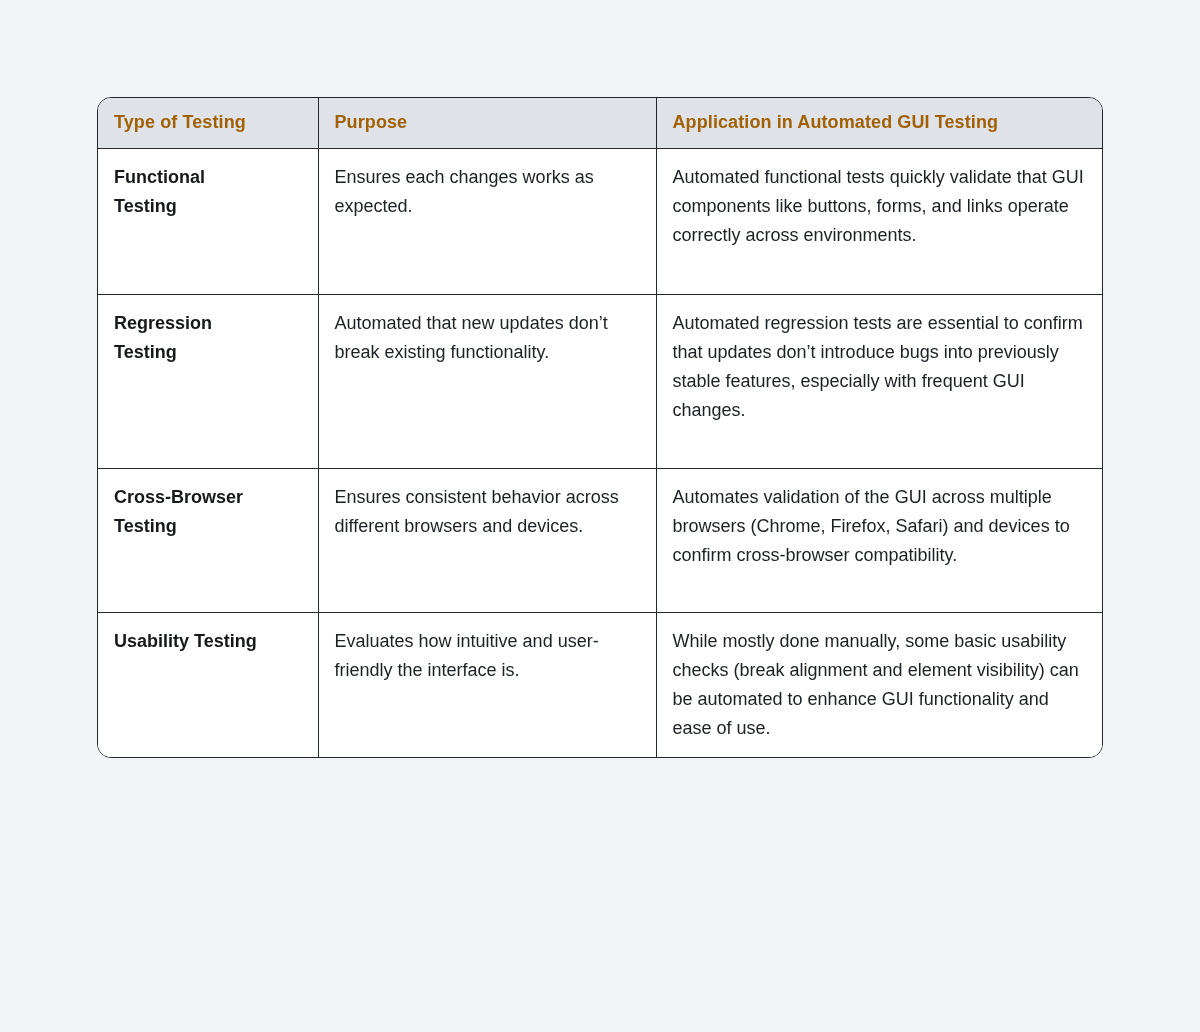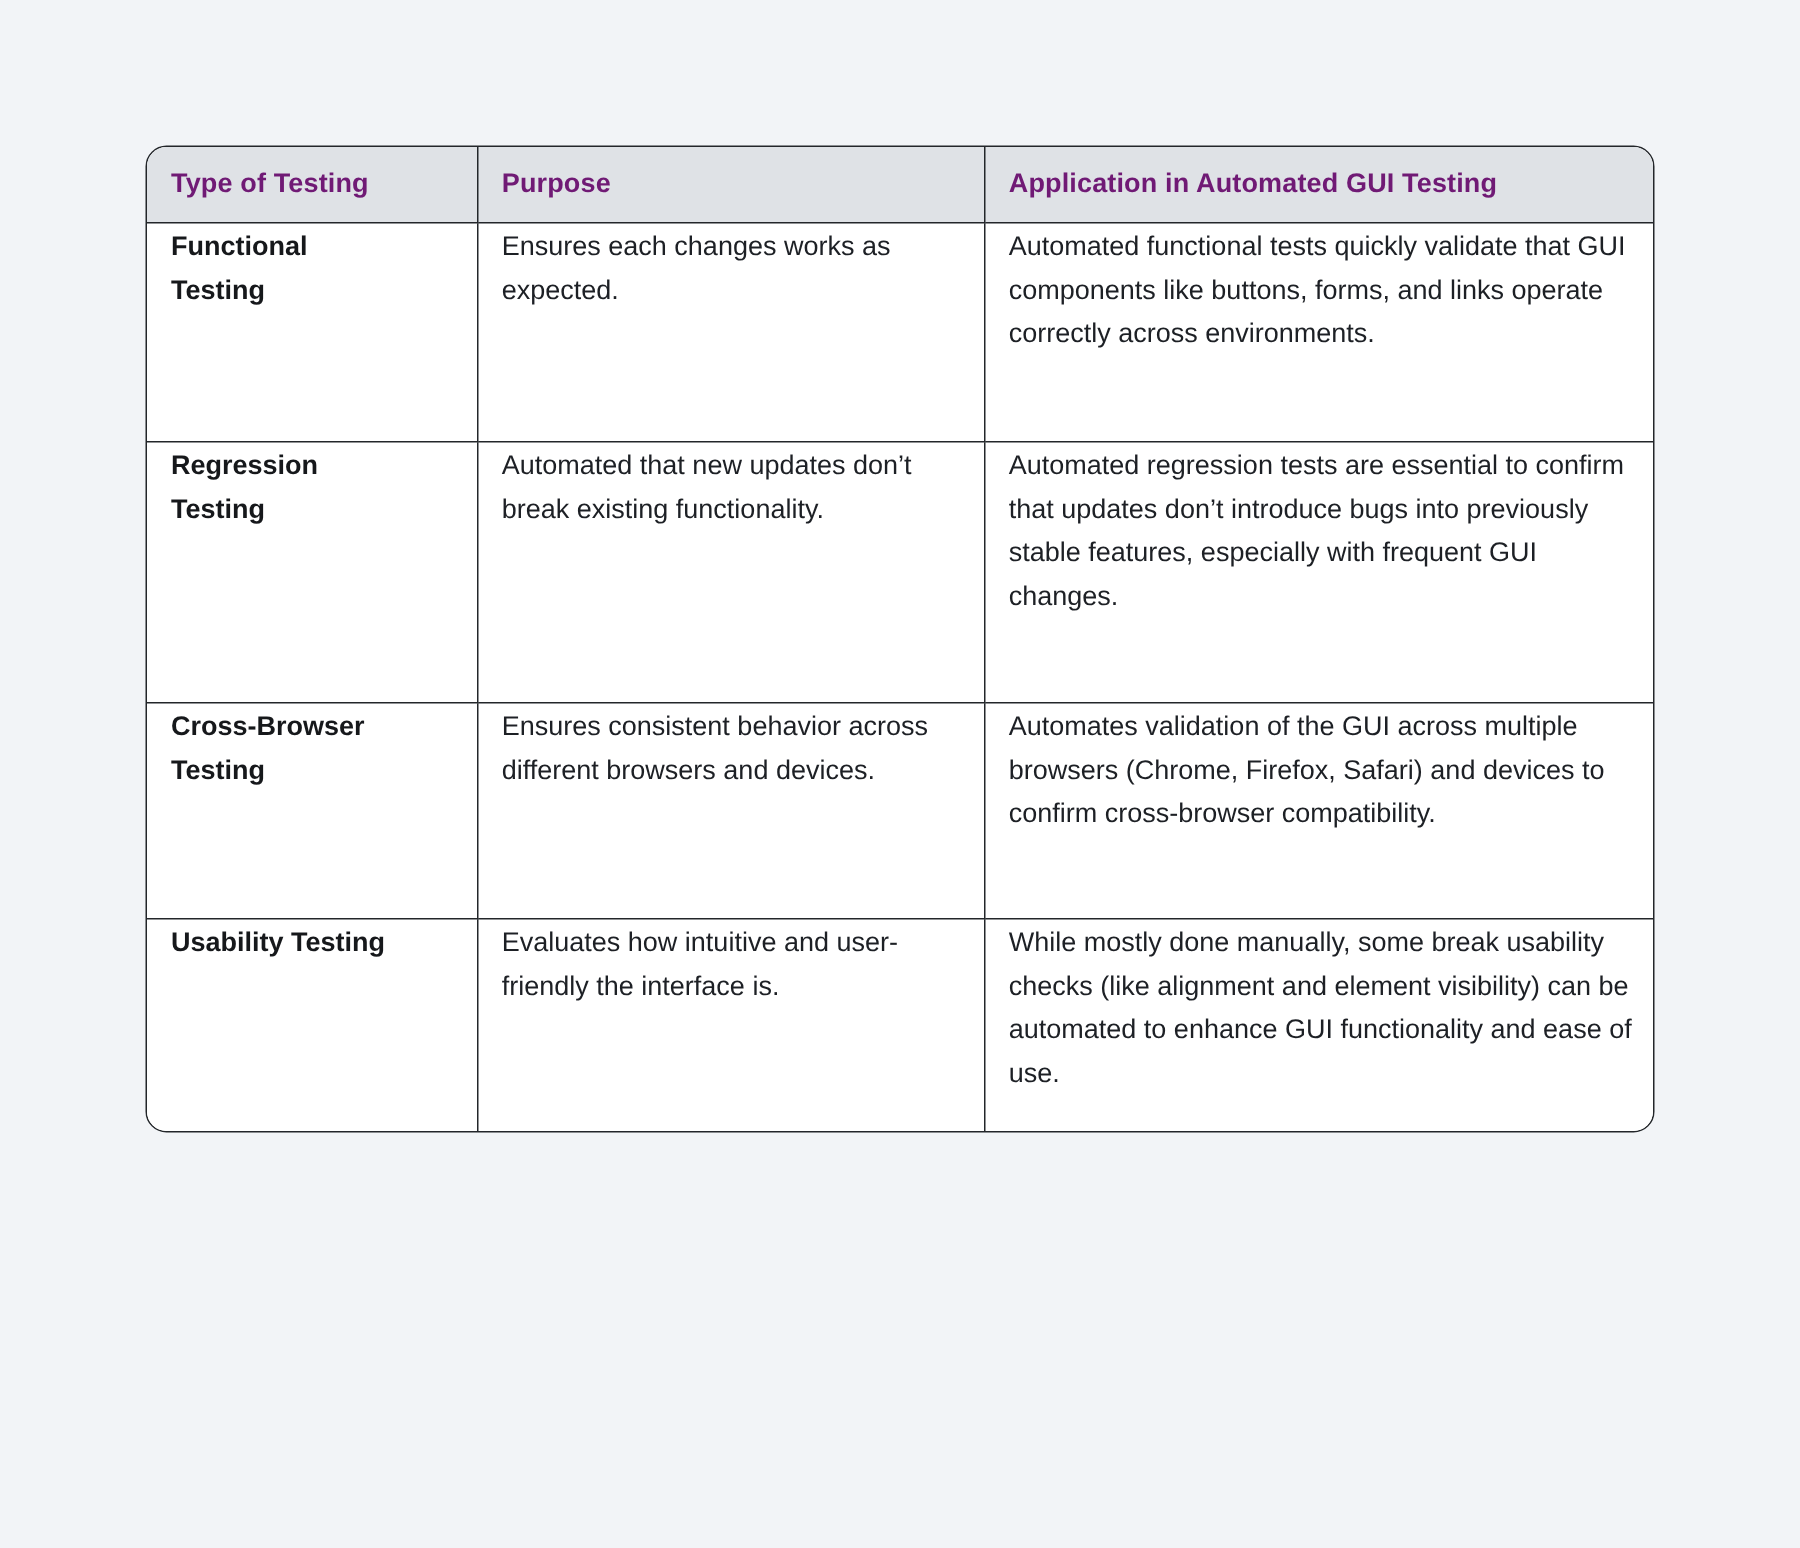--- a/index.html
+++ b/index.html
@@ -38,33 +38,33 @@
     border: 1.5px solid #23262a;
     box-sizing: border-box;
   }
   thead tr {
     height: 50px;
   }
   th {
     background: #dfe2e6;
     font-size: 18px;
     font-weight: 700;
-    color: #701a75;
+    color: #a16207;
     text-align: left;
     vertical-align: middle;
     padding: 0 16px;
     letter-spacing: 0.1px;
     margin-left: 20px;
   }
   td {
     background: #ffffff;
     font-size: 18px;
     line-height: 29px;
     vertical-align: top;
-    padding: 1px 16px 14px 16px;
+    padding: 14px 16px 14px 16px;
   }
   td.cell-type {
     font-weight: 700;
     color: #16181b;
     white-space: pre-line; 
   }
   tbody tr:nth-child(1) { height: 146px; }
   tbody tr:nth-child(2) { height: 174px; }
   tbody tr:nth-child(3) { height: 144px; }
   tbody tr:nth-child(4) { height: 142px; }
@@ -102,17 +102,17 @@
       </tr>
       <tr>
         <td class="cell-type">Cross-Browser
 Testing</td>
         <td class="cell-purpose">Ensures consistent behavior across different browsers and devices.</td>
         <td class="cell-application">Automates validation of the GUI across multiple browsers (Chrome, Firefox, Safari) and devices to confirm cross-browser compatibility.</td>
       </tr>
       <tr>
         <td class="cell-type">Usability Testing</td>
         <td class="cell-purpose">Evaluates how intuitive and user-friendly the interface is.</td>
-        <td class="cell-application">While mostly done manually, some break usability checks (like alignment and element visibility) can be automated to enhance GUI functionality and ease of use.</td>
+        <td class="cell-application">While mostly done manually, some basic usability checks (break alignment and element visibility) can be automated to enhance GUI functionality and ease of use.</td>
       </tr>
     </tbody>
   </table>
 </div>
 
 </body></html>

